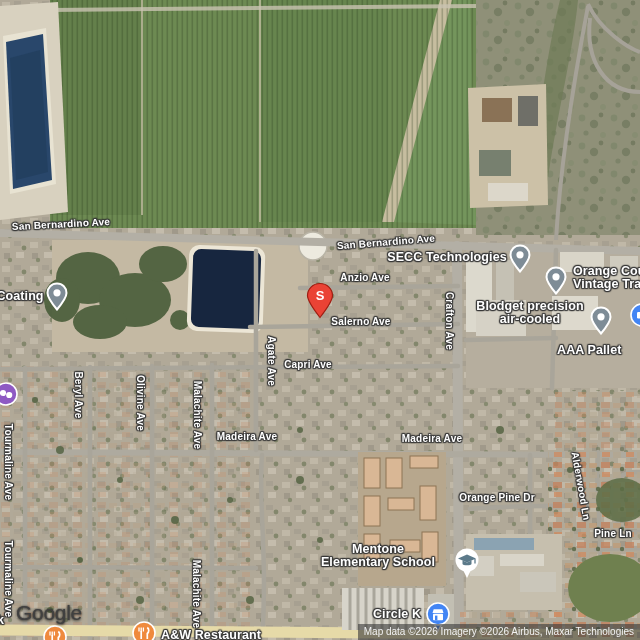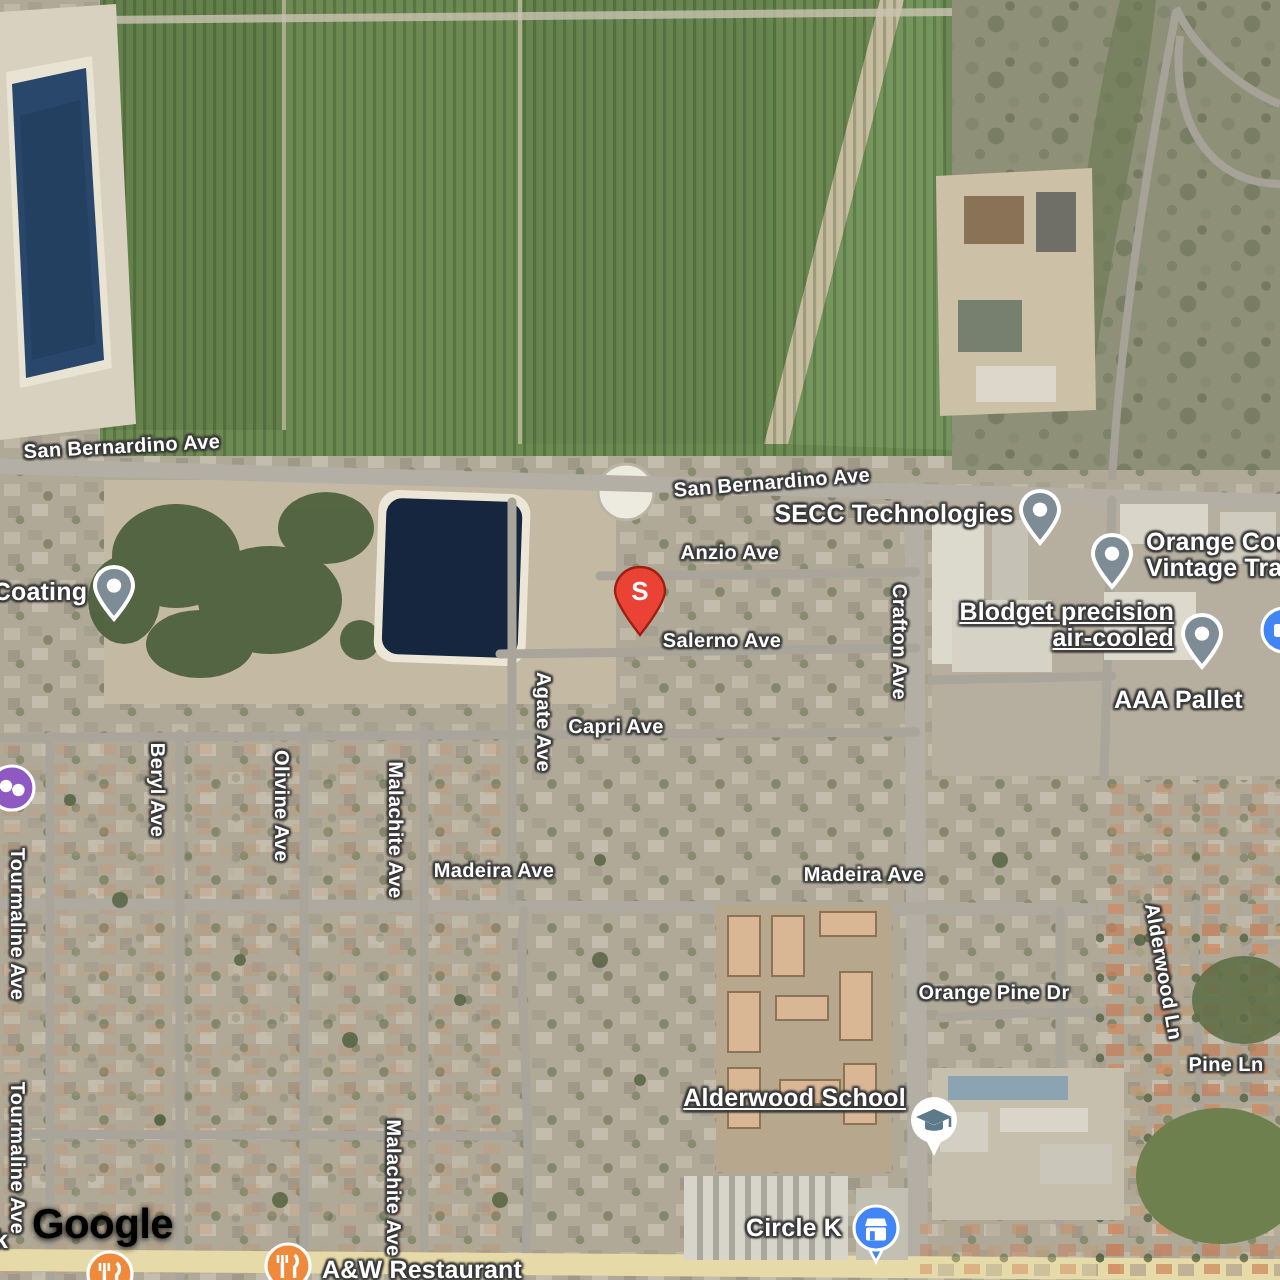--- a/index.html
+++ b/index.html
@@ -16,24 +16,24 @@
            -1px -1px 1px rgba(55,55,55,.85), 1px 1px 1px rgba(55,55,55,.85),
            1px -1px 1px rgba(55,55,55,.85), -1px 1px 1px rgba(55,55,55,.85); }
   .street { font-size:10px; letter-spacing:.2px; }
   .poi { font-size:12.5px; letter-spacing:.1px; }
   .v90 { transform:translate(-50%,-50%) rotate(90deg); }
   .v80 { transform:translate(-50%,-50%) rotate(80deg); }
   .r-3 { transform:translate(-50%,-50%) rotate(-3deg); }
   .r-4 { transform:translate(-50%,-50%) rotate(-4.5deg); }
   .anchored { transform:none; }
   .two-line { line-height:13px; }
-  .ta-r { text-align:right;text-decoration:underline; }
+  .ta-r { text-align:center; }
   .pin { position:absolute; }
-  .google { position:absolute; left:16px; top:601px; font-size:21px; font-weight:700;
-            color:#000000; letter-spacing:-.3px;
+  .google { position:absolute; left:16px; top:601px; font-size:21px; font-weight:400;
+            color:#404040; letter-spacing:-.3px;
             text-shadow:0 1px 3px rgba(0,0,0,.7), 0 0 2px rgba(0,0,0,.5); }
   .attrib { position:absolute; right:0; bottom:0; height:16px;
             background:rgba(60,60,60,.62); color:#f2f2f2; font-size:10px;
             line-height:16px; padding:0 6px; white-space:nowrap; }
 </style>
 </head>
 <body>
 
 <div class="map">
 
@@ -227,21 +227,22 @@
   <div class="lbl poi anchored two-line" style="left:573px;top:265px">
     <div>Orange Cou</div>
     <div>Vintage Tra</div>
   </div>
   <div class="lbl poi anchored two-line ta-r" style="left:473px;top:300px;width:114px">
     <div>Blodget precision</div>
     <div>air-cooled</div>
   </div>
   <div class="lbl poi anchored" style="left:557px;top:343px">AAA Pallet</div>
   <div class="lbl poi anchored two-line ta-r" style="left:303px;top:543px;width:150px">
-    <div>Alderwood School</div>
+    <div>Mentone</div>
+    <div>Elementary School</div>
   </div>
   <div class="lbl poi" style="left:397px;top:614px">Circle K</div>
   <div class="lbl poi anchored" style="left:161px;top:628px">A&amp;W Restaurant</div>
   <div class="lbl poi anchored" style="left:-3px;top:613px">k</div>
 
   <div class="pin" style="left:45px;top:282px">
     <svg width="24" height="30" viewBox="0 0 24 30">
       <path d="M12 1.5 C17.5 1.5 21.5 5.7 21.5 11 C21.5 15 17 21.5 12 27.5 C7 21.5 2.5 15 2.5 11 C2.5 5.7 6.5 1.5 12 1.5 Z" fill="#7E8C96" stroke="#ffffff" stroke-width="2"></path>
       <circle cx="12" cy="10.8" r="3.6" fill="#ffffff"></circle>
     </svg>
@@ -319,14 +320,15 @@
   </div>
 
   <div class="pin" style="left:629px;top:303px">
     <svg width="26" height="32" viewBox="0 0 26 32">
       <circle cx="13" cy="12" r="11" fill="#4285F4" stroke="#ffffff" stroke-width="1.6"></circle>
       <rect x="8" y="9" width="10" height="6.5" rx="1.2" fill="#ffffff"></rect>
     </svg>
   </div>
 
   <div class="google">Google</div>
+  <div class="attrib">Map data ©2026 Imagery ©2026 Airbus, Maxar Technologies</div>
 
 </div>
 
 </body></html>

